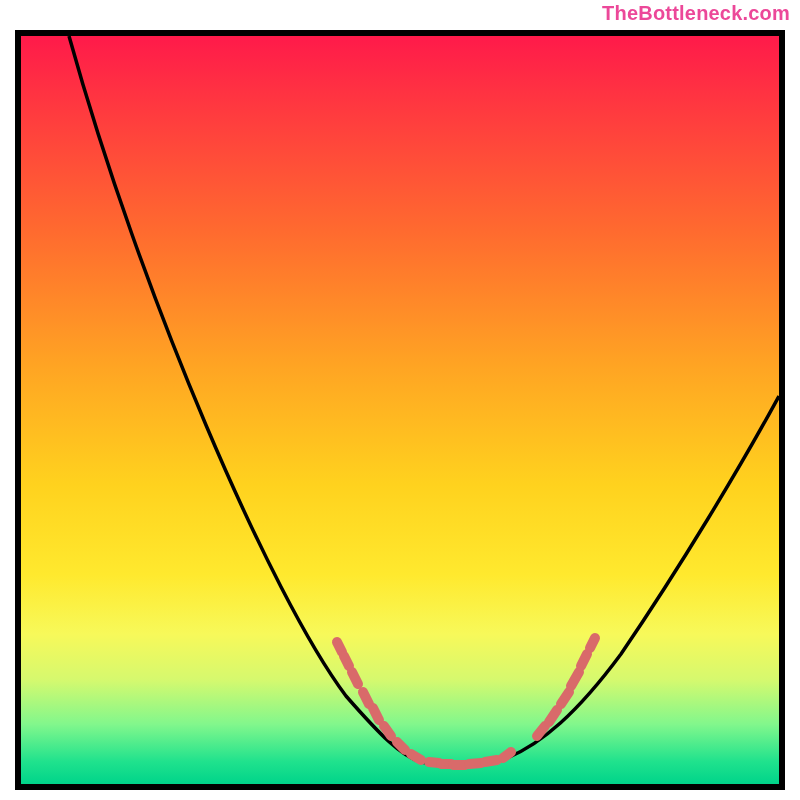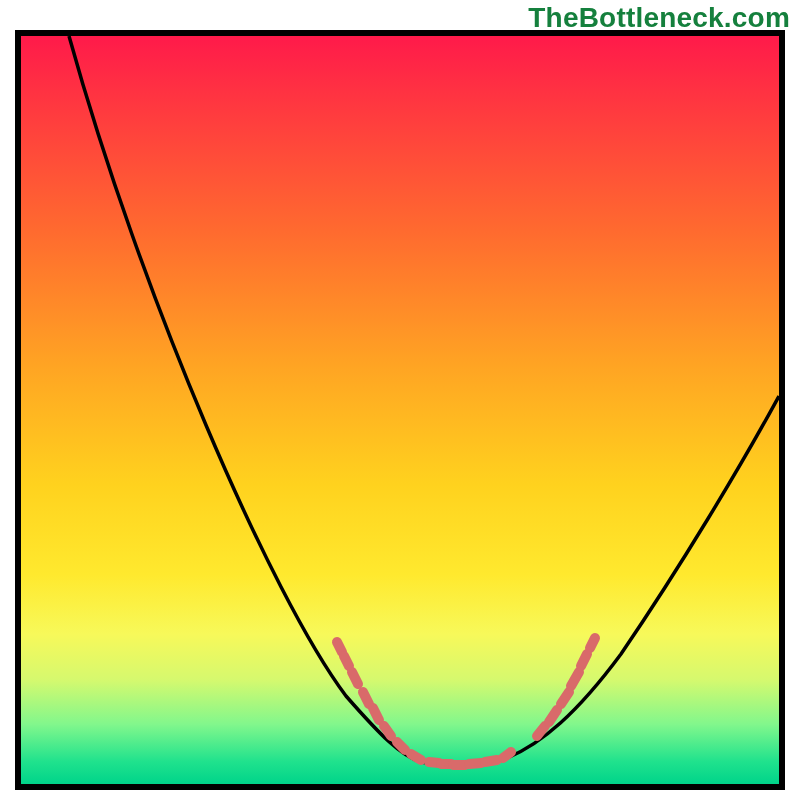--- a/index.html
+++ b/index.html
@@ -14,23 +14,23 @@
   }
   .container {
     position: relative;
     width: 800px;
     height: 800px;
   }
   .watermark {
     position: absolute;
     top: 2px;
     right: 10px;
-    font-size: 28px;
+    font-size: 20px;
     font-weight: 600;
-    color: #15803d;
+    color: #ec4899;
     letter-spacing: 0.2px;
     z-index: 10;
   }
   .plot-frame {
     position: absolute;
     left: 15px;
     top: 30px;
     width: 770px;
     height: 760px;
     border: 6px solid #000;

